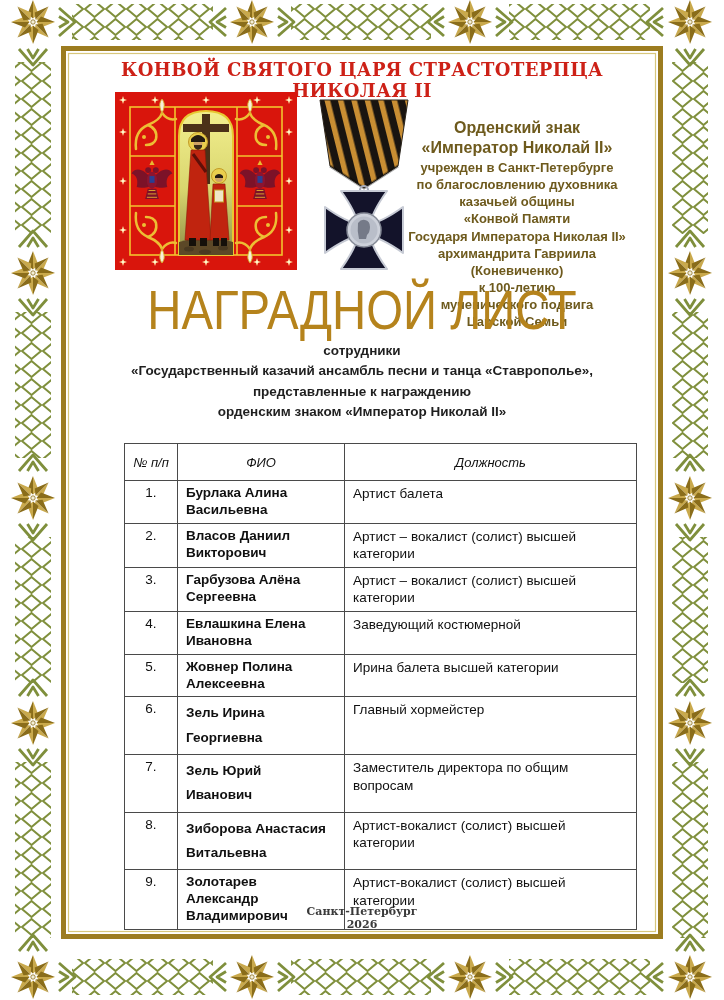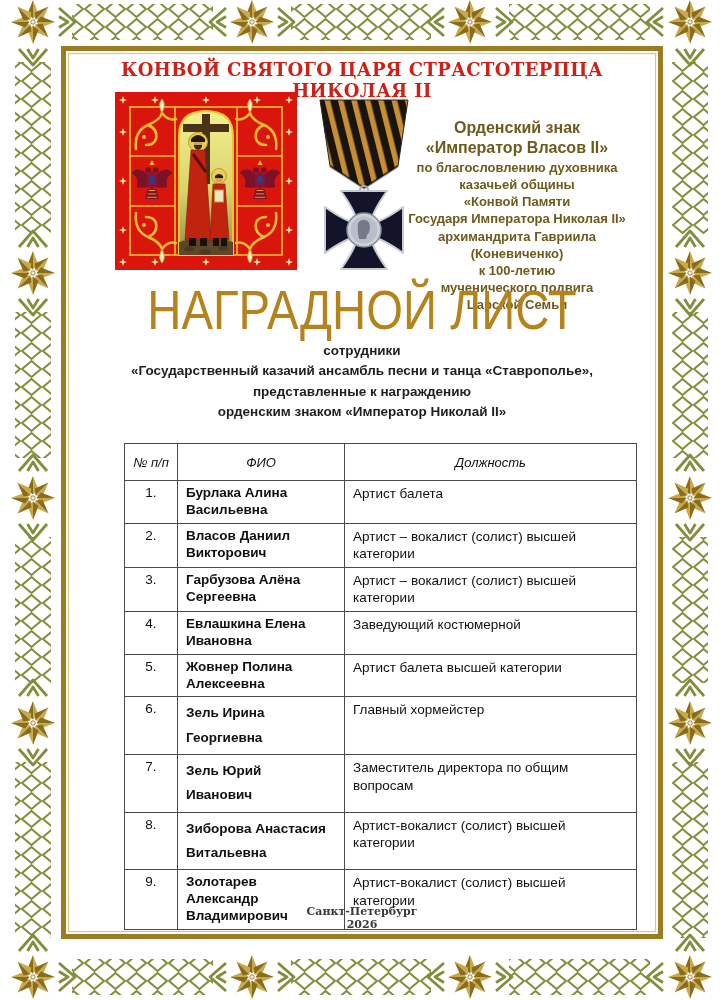--- a/index.html
+++ b/index.html
@@ -260,23 +260,24 @@
         <use href="#arm" transform="translate(54,134) rotate(270)"></use>
         <circle cx="54" cy="134" r="17" fill="#cdd1da" stroke="#878c98" stroke-width="1.5"></circle>
         <circle cx="54" cy="134" r="13.5" fill="#b9bec9"></circle>
         <path d="M48,127 q3,-4 7,-3 q5,1 5,7 q0,5 -3,8 l-1,4 -7,0 q-2,-8 -1,-16 Z" fill="#757a88"></path>
       </g>
     </svg>
   </div>
 
   <div class="order-info">
     <div class="oi-big">Орденский знак</div>
-    <div class="oi-big">«Император Власов II»</div>
+    <div class="oi-big">«Император Николай II»</div>
     <div>
 
+        <div class="oi-line">учрежден в Санкт-Петербурге</div>
 
         <div class="oi-line">по благословлению духовника</div>
 
         <div class="oi-line">казачьей общины</div>
 
         <div class="oi-line">«Конвой Памяти</div>
 
         <div class="oi-line">Государя Императора Николая II»</div>
 
         <div class="oi-line">архимандрита Гавриила</div>
@@ -347,21 +348,21 @@
           <td class="num">4.</td>
           <td class="name">Евлашкина Елена
 Ивановна</td>
           <td class="pos">Заведующий костюмерной</td>
         </tr>
 
         <tr>
           <td class="num">5.</td>
           <td class="name">Жовнер Полина
 Алексеевна</td>
-          <td class="pos">Артист балета высшей категории</td>
+          <td class="pos">Ирина балета высшей категории</td>
         </tr>
 
         <tr class="spread">
           <td class="num">6.</td>
           <td class="name">Зель Ирина
 Георгиевна</td>
           <td class="pos">Главный хормейстер</td>
         </tr>
 
         <tr class="spread">

